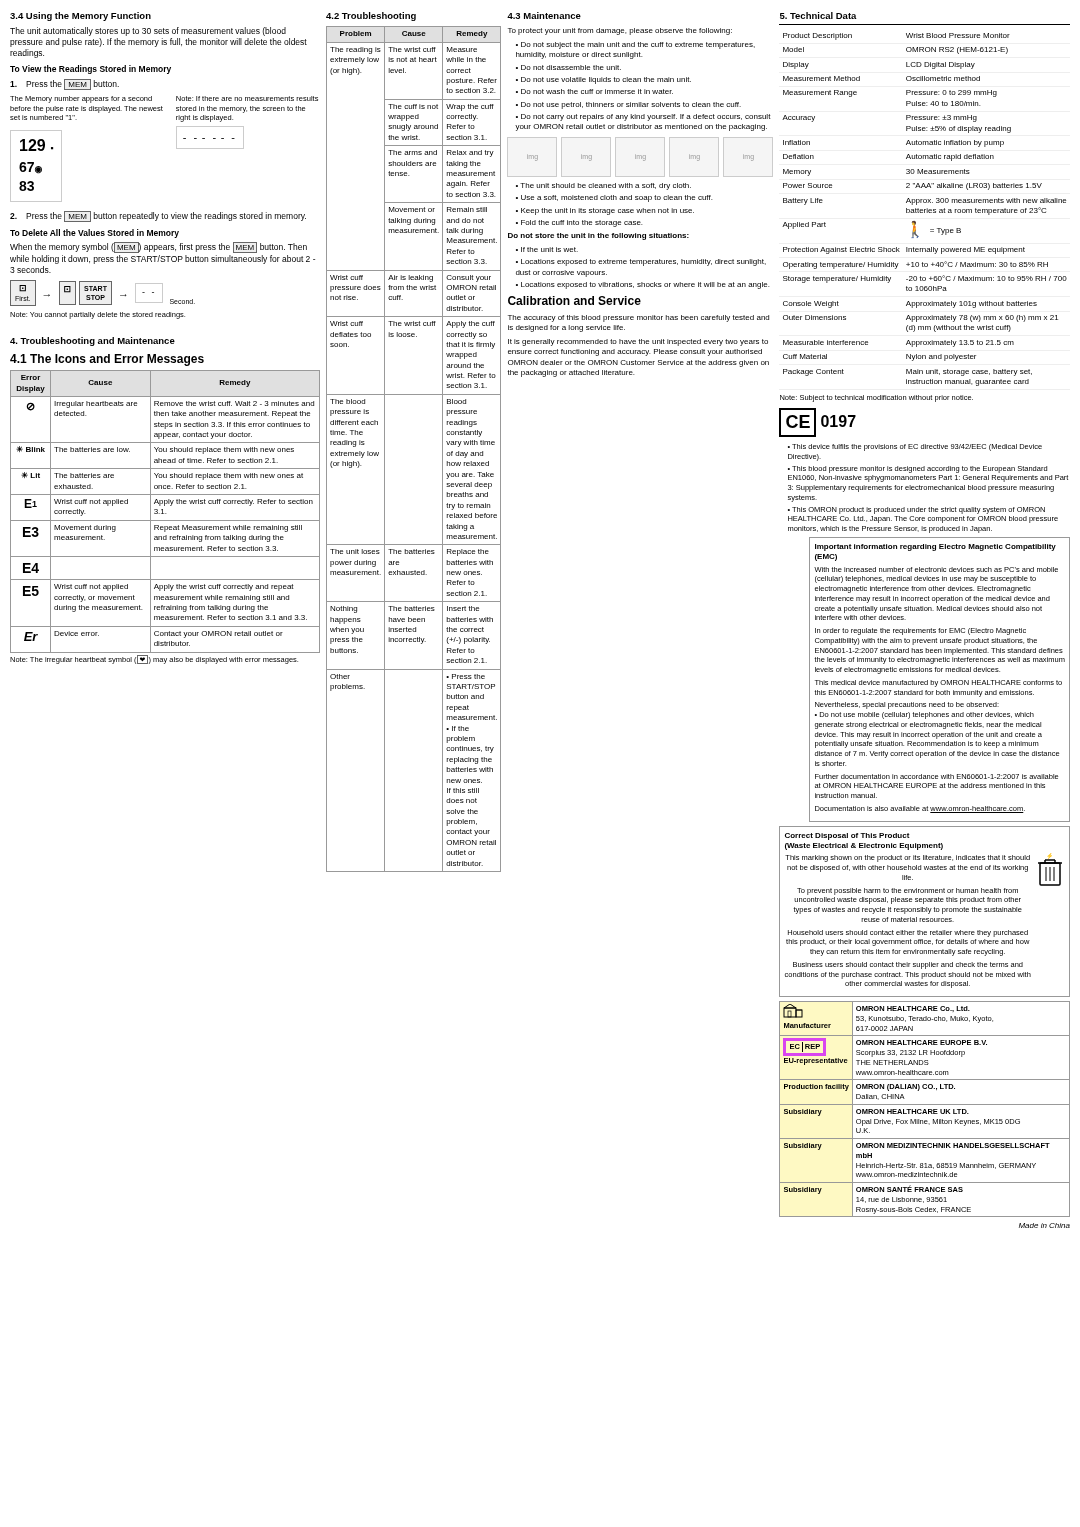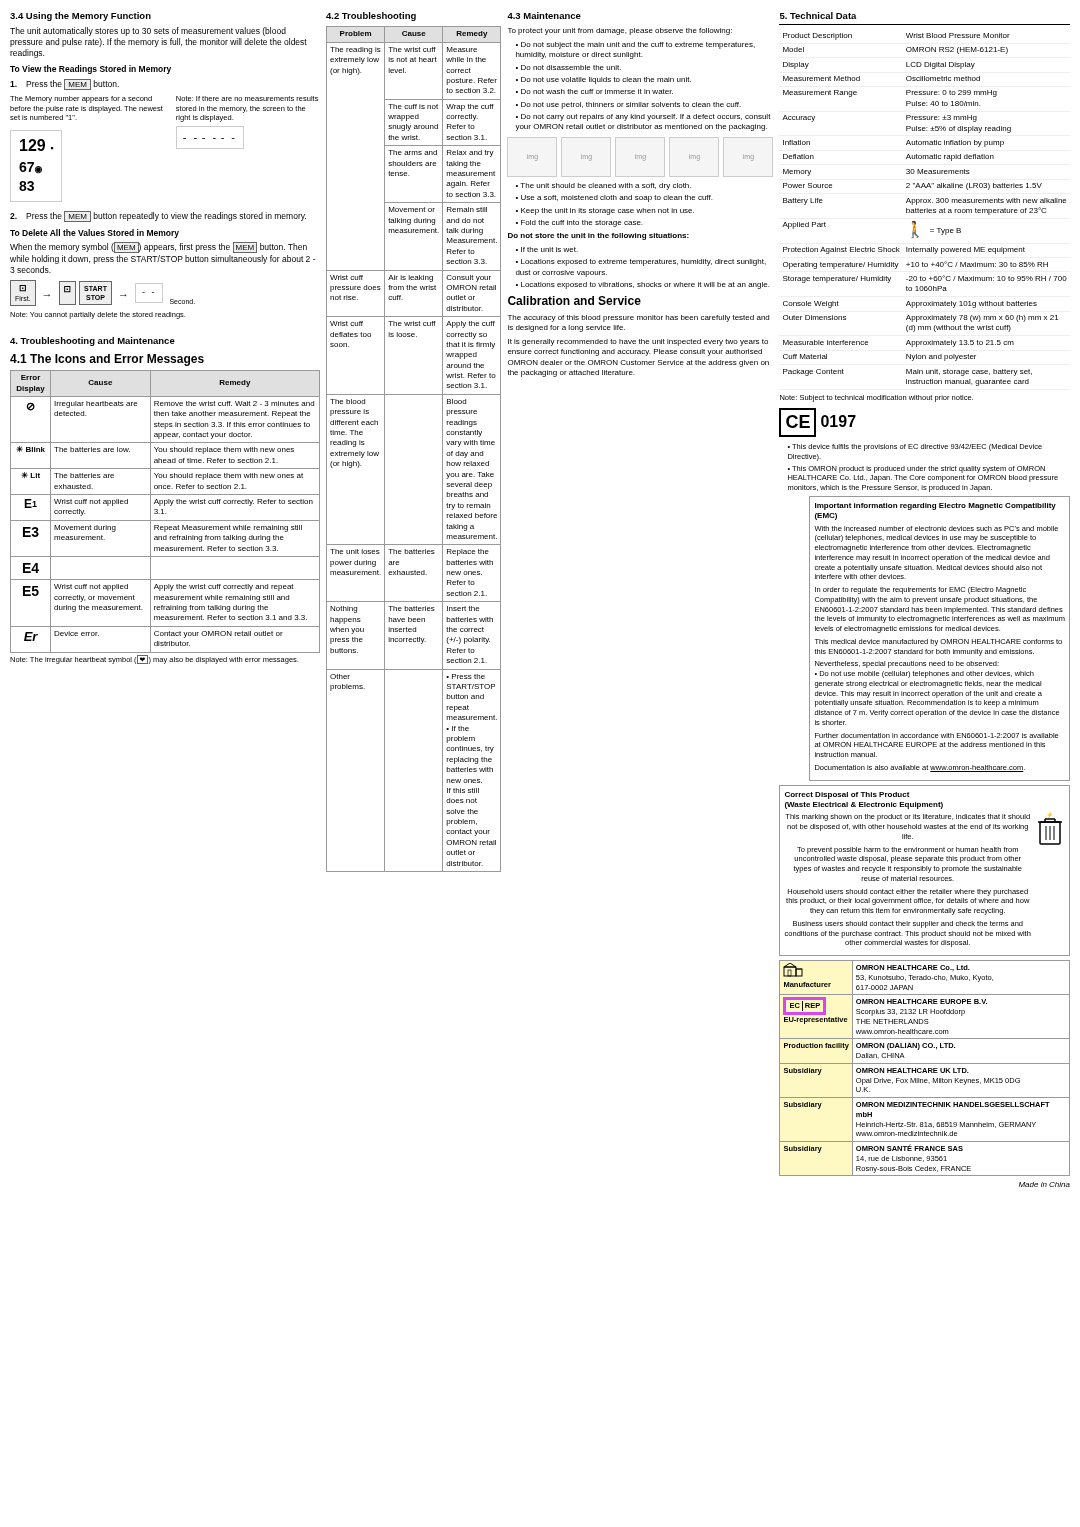--- a/index.html
+++ b/index.html
@@ -604,20 +604,21 @@
 
         <p class="small-note" style="margin-top:3px;">Note: Subject to technical modification without prior notice.</p>
 
         <div style="display:flex;align-items:center;gap:4px;margin:5px 0;">
           <div style="border:2px solid #000;padding:1px 4px;font-size:18px;font-weight:bold;display:inline-block;">CE</div>
           <span style="font-size:16px;font-weight:bold;">0197</span>
         </div>
 
         <ul class="bullet-list" style="font-size:7.5px;">
           <li>This device fulfils the provisions of EC directive 93/42/EEC (Medical Device Directive).</li>
+          <li>This blood pressure monitor is designed according to the European Standard EN1060, Non-invasive sphygmomanometers Part 1: General Requirements and Part 3: Supplementary requirements for electromechanical blood pressure measuring systems.</li>
           <li>This OMRON product is produced under the strict quality system of OMRON HEALTHCARE Co. Ltd., Japan. The Core component for OMRON blood pressure monitors, which is the Pressure Sensor, is produced in Japan.</li>
         </ul>
 
         <div class="emc-box">
           <div class="emc-title">Important information regarding Electro Magnetic Compatibility (EMC)</div>
           <p>With the increased number of electronic devices such as PC's and mobile (cellular) telephones, medical devices in use may be susceptible to electromagnetic interference from other devices. Electromagnetic interference may result in incorrect operation of the medical device and create a potentially unsafe situation. Medical devices should also not interfere with other devices.</p>
           <p style="margin-top:2px;">In order to regulate the requirements for EMC (Electro Magnetic Compatibility) with the aim to prevent unsafe product situations, the EN60601-1-2:2007 standard has been implemented. This standard defines the levels of immunity to electromagnetic interferences as well as maximum levels of electromagnetic emissions for medical devices.</p>
           <p style="margin-top:2px;">This medical device manufactured by OMRON HEALTHCARE conforms to this EN60601-1-2:2007 standard for both immunity and emissions.</p>
           <p style="margin-top:2px;">Nevertheless, special precautions need to be observed:<br>• Do not use mobile (cellular) telephones and other devices, which generate strong electrical or electromagnetic fields, near the medical device. This may result in incorrect operation of the unit and create a potentially unsafe situation. Recommendation is to keep a minimum distance of 7 m. Verify correct operation of the device in case the distance is shorter.</p>
           <p style="margin-top:2px;">Further documentation in accordance with EN60601-1-2:2007 is available at OMRON HEALTHCARE EUROPE at the address mentioned in this instruction manual.</p>

